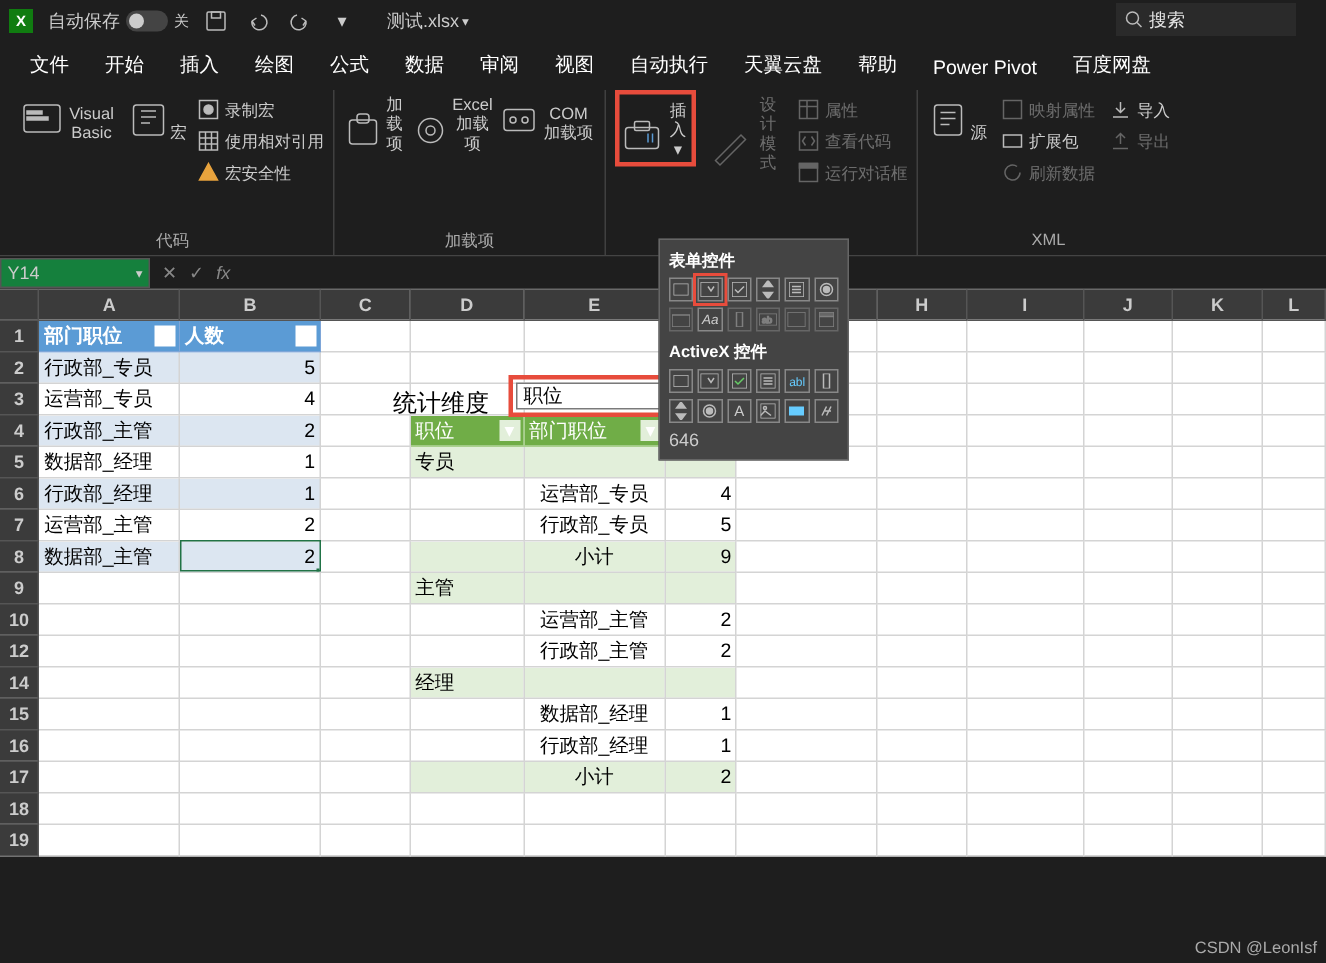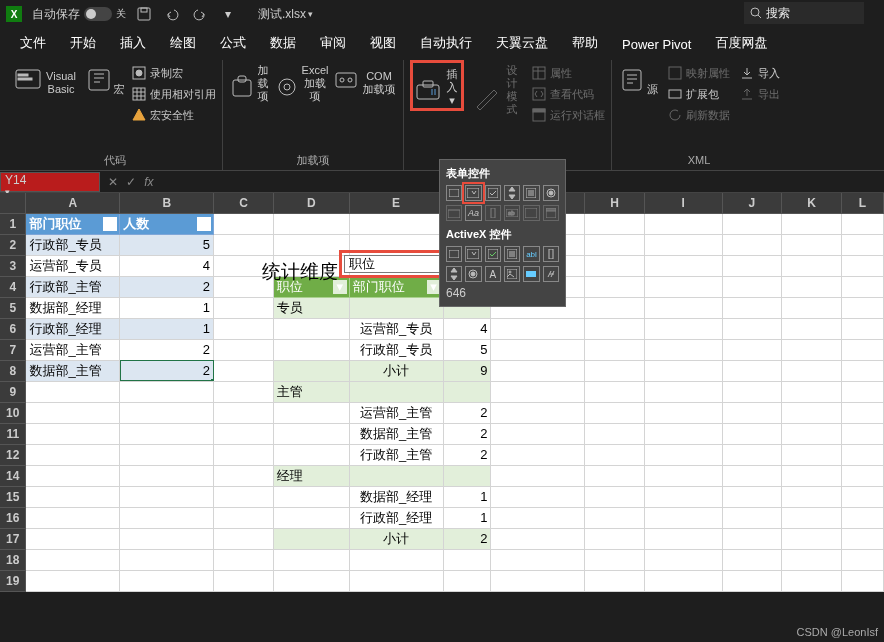--- a/index.html
+++ b/index.html
@@ -31,21 +31,21 @@
   .big-btn .lbl { font-size:11px; line-height:13px;}
   .big-btn.dim { opacity:0.45;}
   .stack { display:flex; flex-direction:column; gap:3px; padding-top:4px;}
   .small-btn { display:flex; align-items:center; gap:4px; font-size:11px; white-space:nowrap; height:18px;}
   .small-btn.dim { opacity:0.45;}
   svg { stroke:#bbb; fill:none;}
   .insert-wrap { border:3px solid #e74c3c; padding:1px;}
   
   
   .formula-row { height:22px; background:#1e1e1e; display:flex; align-items:center; border-bottom:1px solid #444;}
-  .namebox { width:100px; height:20px; background:#b91c1c; border:1px solid #555; color:#ccc; padding:0 4px; display:flex; align-items:flex-start; justify-content:space-between;flex-direction:column;}
+  .namebox { width:100px; height:20px; background:#15803d; border:1px solid #555; color:#ccc; padding:0 4px; display:flex; align-items:center; justify-content:space-between;}
   .fx-btns { display:flex; align-items:center; gap:8px; padding:0 8px; color:#888;}
   
   
   .gridwrap { position:relative; background:#fff; }
   table.grid { border-collapse:collapse; table-layout:fixed;}
   .colhead { background:#3b3b3b; color:#ccc; text-align:center; height:20px; border-right:1px solid #555; border-bottom:1px solid #555; font-size:12px;}
   .corner { width:26px; background:#3b3b3b; border-right:1px solid #555; border-bottom:1px solid #555;}
   .rowhead { background:#3b3b3b; color:#ccc; text-align:center; width:26px; border-right:1px solid #555; border-bottom:1px solid #555;}
   .cell { border-right:1px solid #d4d4d4; border-bottom:1px solid #d4d4d4; height:21px; padding:0 3px; font-size:13px; color:#000; background:#fff; white-space:nowrap; overflow:hidden;}
   .cell.r { text-align:right;}
@@ -58,21 +58,21 @@
   .sel { outline:1px solid #217346; outline-offset:-1px;}
   
   
   .t2h { background:#70ad47; color:#fff; border-color:#a9d08e; position:relative;}
   .t2h .dd { position:absolute; right:2px; top:3px; width:14px; height:14px; background:#e2efda; display:flex; align-items:center; justify-content:center;}
   .t2sub { background:#e2efda; font-weight:normal;}
   .t2a { background:#fff;}
   .t2ctr { text-align:center;}
   
   
-  .stat-label { position:absolute; left:262px; top:259px; font-size:19px; color:#000;}
+  .stat-label { position:absolute; left:262px; top:259px; font-size:16px; color:#000;}
   .combo { position:absolute; left:339px; top:250px; width:120px; height:28px; border:3px solid #e74c3c; padding:2px;}
   .combo-inner { width:100%; height:100%; border:1px solid #7a7a7a; background:#fff; display:flex; align-items:center; padding:0 4px; font-size:13px; color:#000; justify-content:space-between;}
   
   
   .popup { position:absolute; left:439px; top:159px; width:127px; background:#444; padding:6px; border:1px solid #666;}
   .popup-title { color:#fff; font-size:11px; font-weight:bold; margin-bottom:4px;}
   .icon-row { display:flex; gap:3px; margin-bottom:4px;}
   .picon { width:36px; height:16px; border:1px solid #888; display:flex; align-items:center; justify-content:center;}
   .picon.dim { opacity:0.5;}
   .picon.hl { outline:2px solid #e74c3c; outline-offset:1px;}
@@ -492,35 +492,20 @@
           <td class="cell t2a t2ctr" id="c_9_4">运营部_主管</td>
           <td class="cell t2a r" id="c_9_5">2</td>
           <td class="cell" id="c_9_6"></td>
           <td class="cell" id="c_9_7"></td>
           <td class="cell" id="c_9_8"></td>
           <td class="cell" id="c_9_9"></td>
           <td class="cell" id="c_9_10"></td>
           <td class="cell" id="c_9_11"></td>
         </tr>
         <tr>
-          <th class="rowhead">11</th>
-          <td class="cell" id="c_10_0"></td>
-          <td class="cell" id="c_10_1"></td>
-          <td class="cell" id="c_10_2"></td>
-          <td class="cell t2a" id="c_10_3"></td>
-          <td class="cell t2a t2ctr" id="c_10_4">数据部_主管</td>
-          <td class="cell t2a r" id="c_10_5">2</td>
-          <td class="cell" id="c_10_6"></td>
-          <td class="cell" id="c_10_7"></td>
-          <td class="cell" id="c_10_8"></td>
-          <td class="cell" id="c_10_9"></td>
-          <td class="cell" id="c_10_10"></td>
-          <td class="cell" id="c_10_11"></td>
-        </tr>
-        <tr>
           <th class="rowhead">12</th>
           <td class="cell" id="c_11_0"></td>
           <td class="cell" id="c_11_1"></td>
           <td class="cell" id="c_11_2"></td>
           <td class="cell t2a" id="c_11_3"></td>
           <td class="cell t2a t2ctr" id="c_11_4">行政部_主管</td>
           <td class="cell t2a r" id="c_11_5">2</td>
           <td class="cell" id="c_11_6"></td>
           <td class="cell" id="c_11_7"></td>
           <td class="cell" id="c_11_8"></td>

